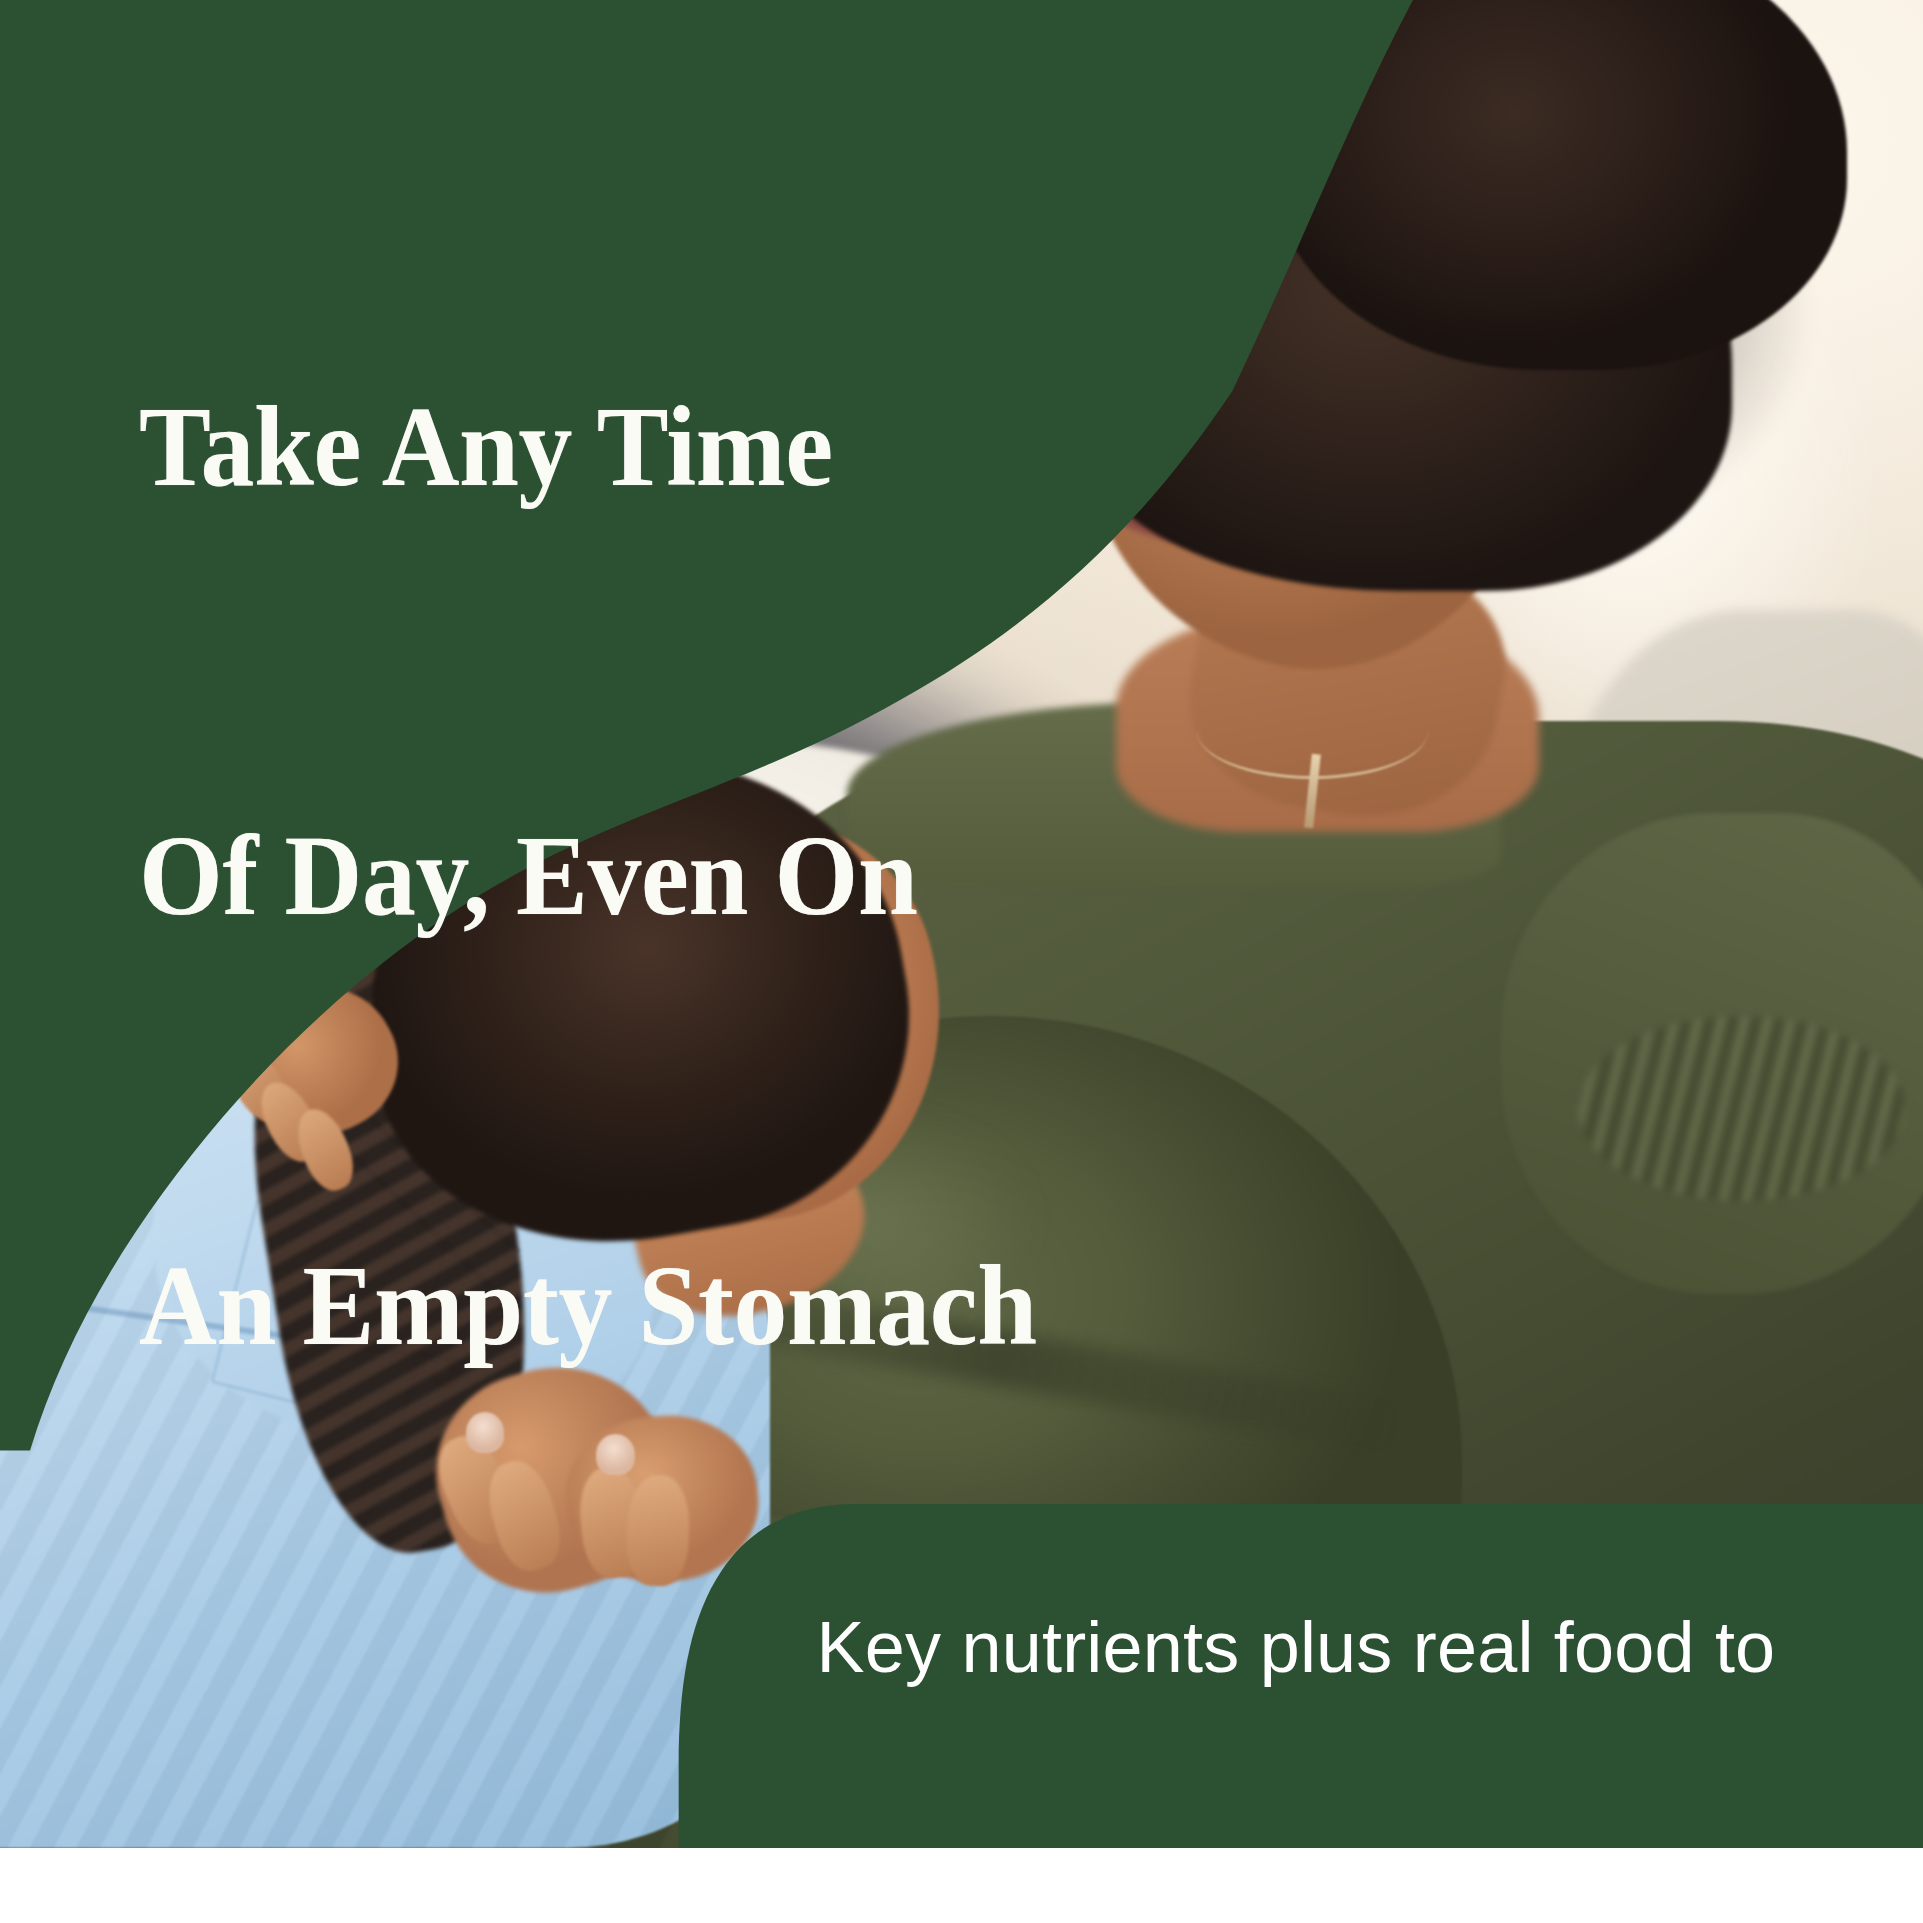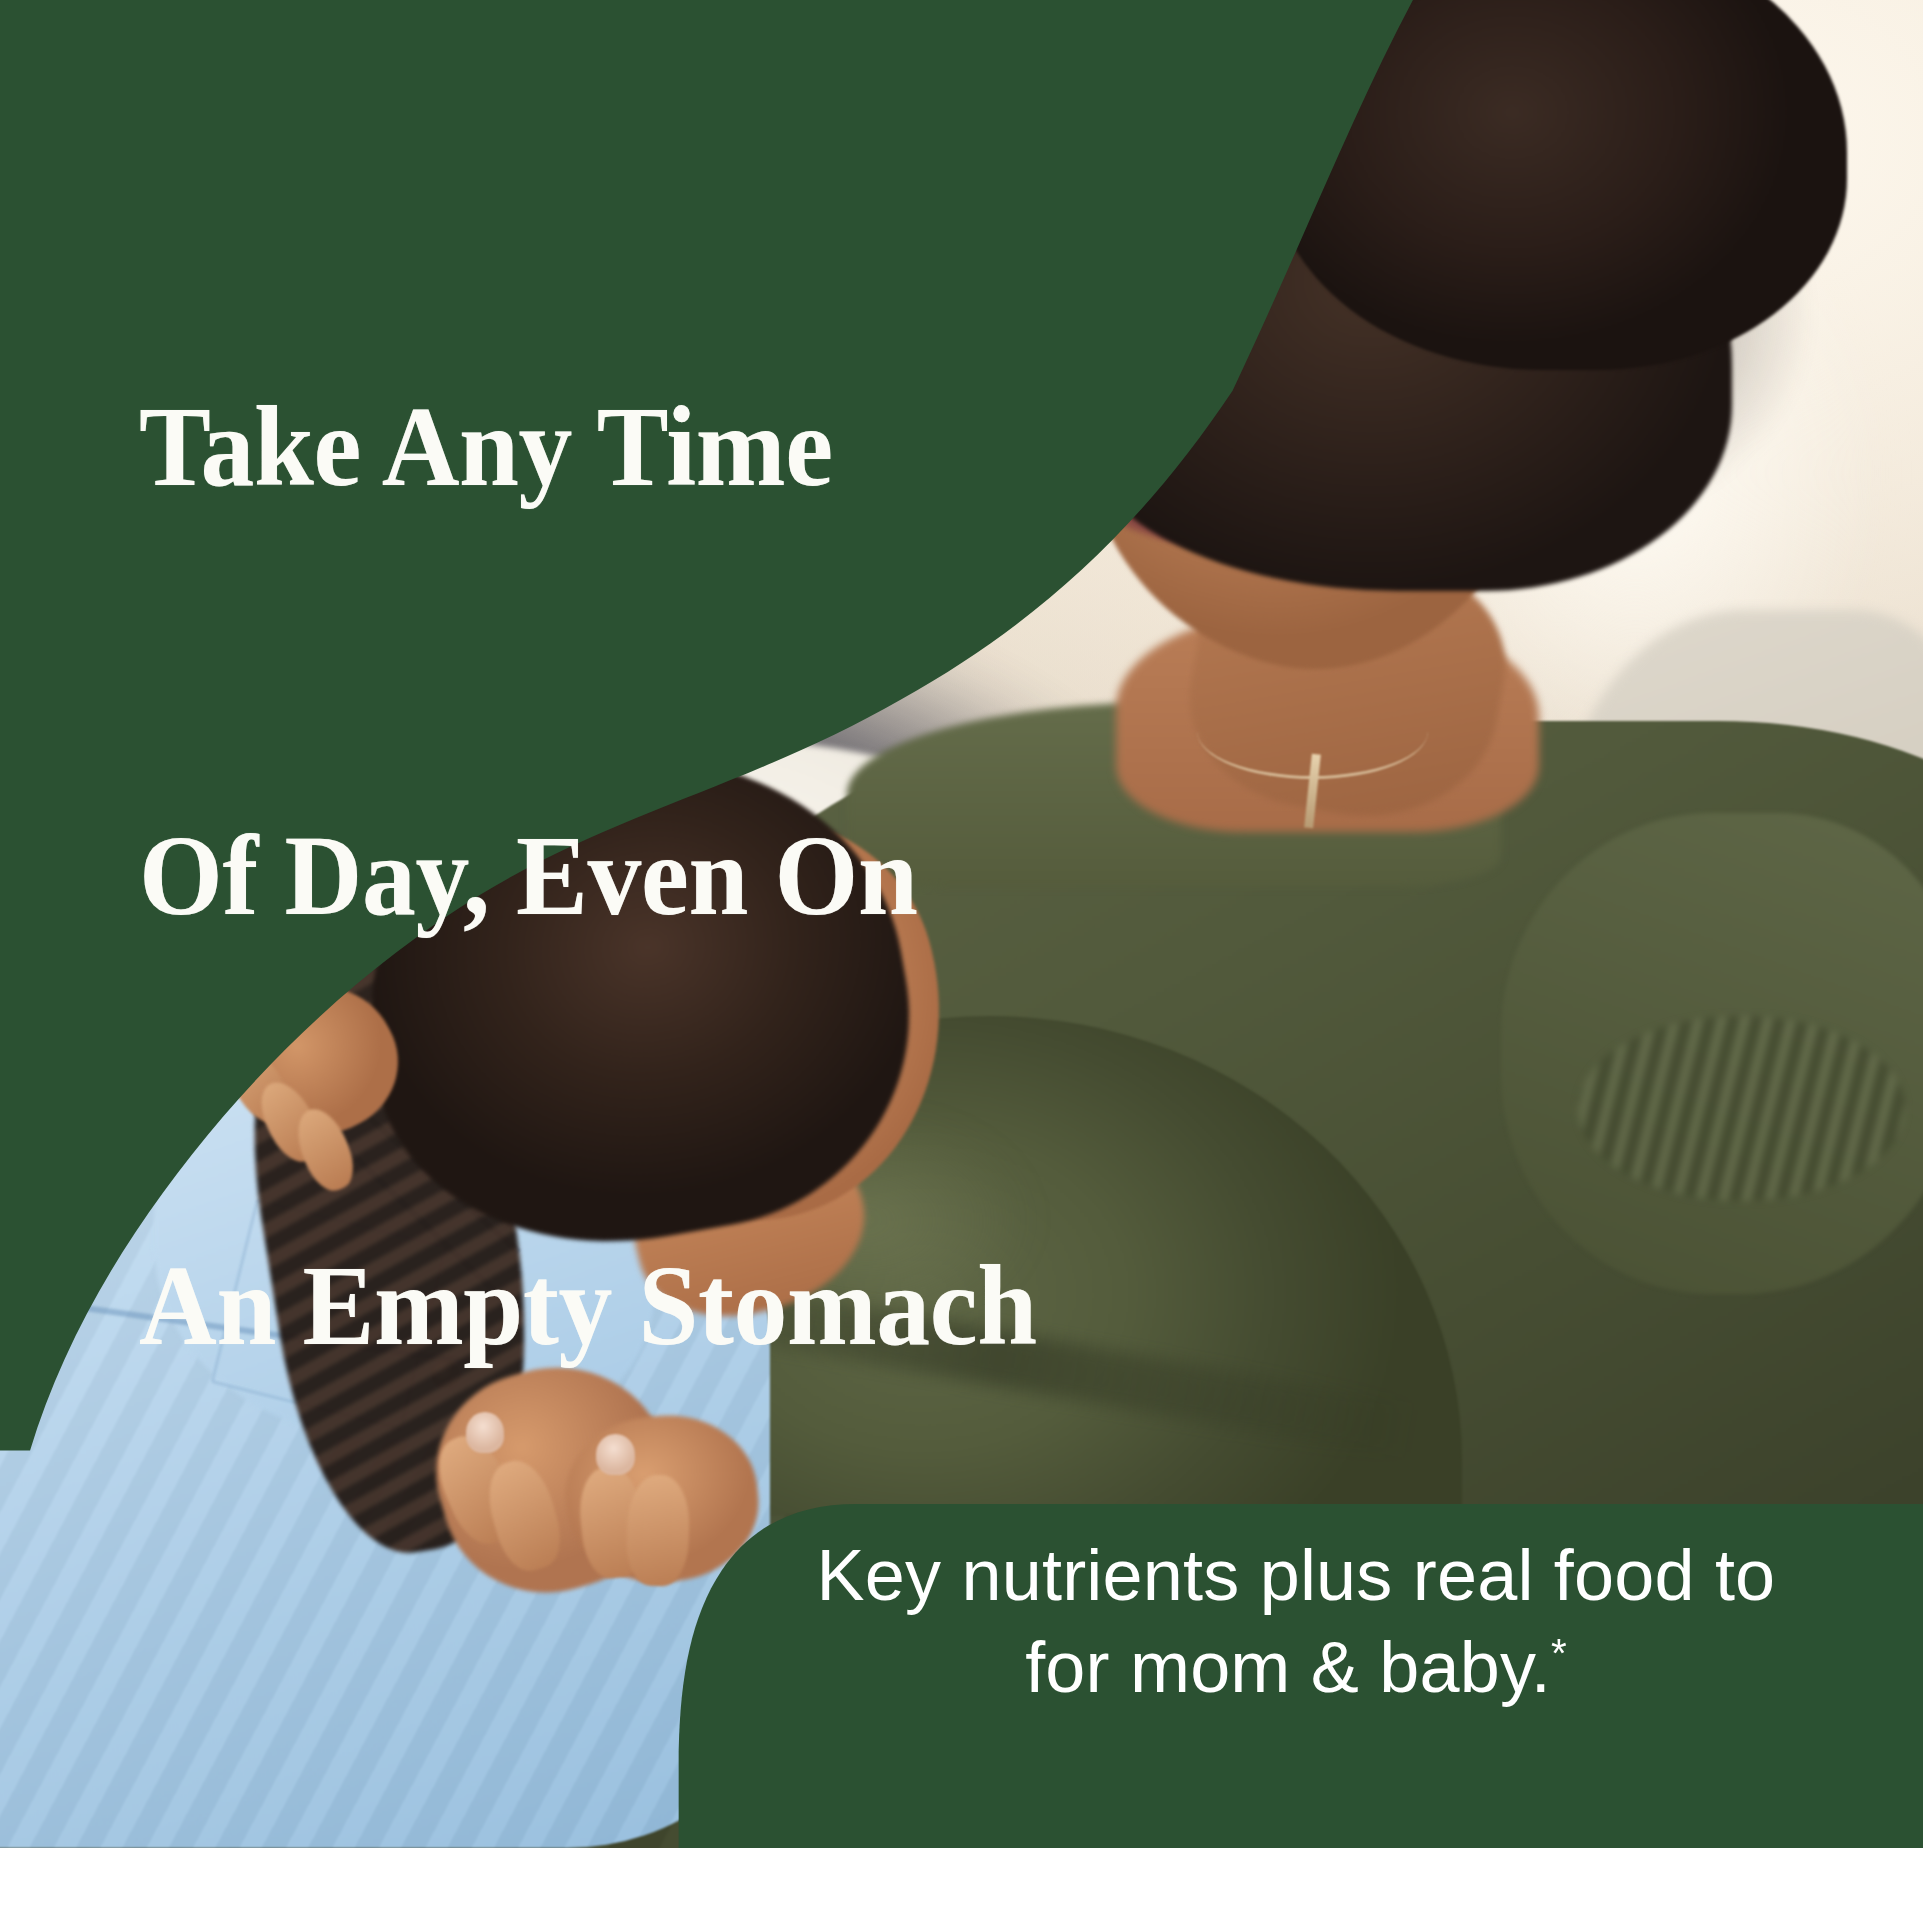--- a/index.html
+++ b/index.html
@@ -400,21 +400,21 @@
     letter-spacing:-0.4px;
     transform:scaleX(.945);
     transform-origin:left top;
     white-space:pre;
     text-shadow:0 0 0.8px rgba(251,251,246,.55);
   }
   .headline .hl{display:block;}
 
   .subcopy{
     position:absolute;
-    left:721px;top:1529px;width:1150px;
+    left:721px;top:1601px;width:1150px;
     color:#FFFFFF;
     font-family:"Liberation Sans","DejaVu Sans",sans-serif;
     font-weight:400;
     font-size:72px;
     line-height:1.28;
     text-align:center;
     letter-spacing:0.2px;
   }
   .subcopy .sl{display:block;}
   .subcopy sup{font-size:.56em;vertical-align:super;line-height:0;}
@@ -524,17 +524,16 @@
   </div>
 
   <div class="headline">
     <span class="hl">Take Any Time</span>
     <span class="hl">Of Day, Even On</span>
     <span class="hl">An Empty Stomach</span>
   </div>
 
   <div class="subcopy">
     <span class="sl">Key nutrients plus real food to</span>
-    <span class="sl"><span>for mom &amp; baby.</span><sup>*</sup></span>
   </div>
 
 </div>
 
 
 </body></html>

